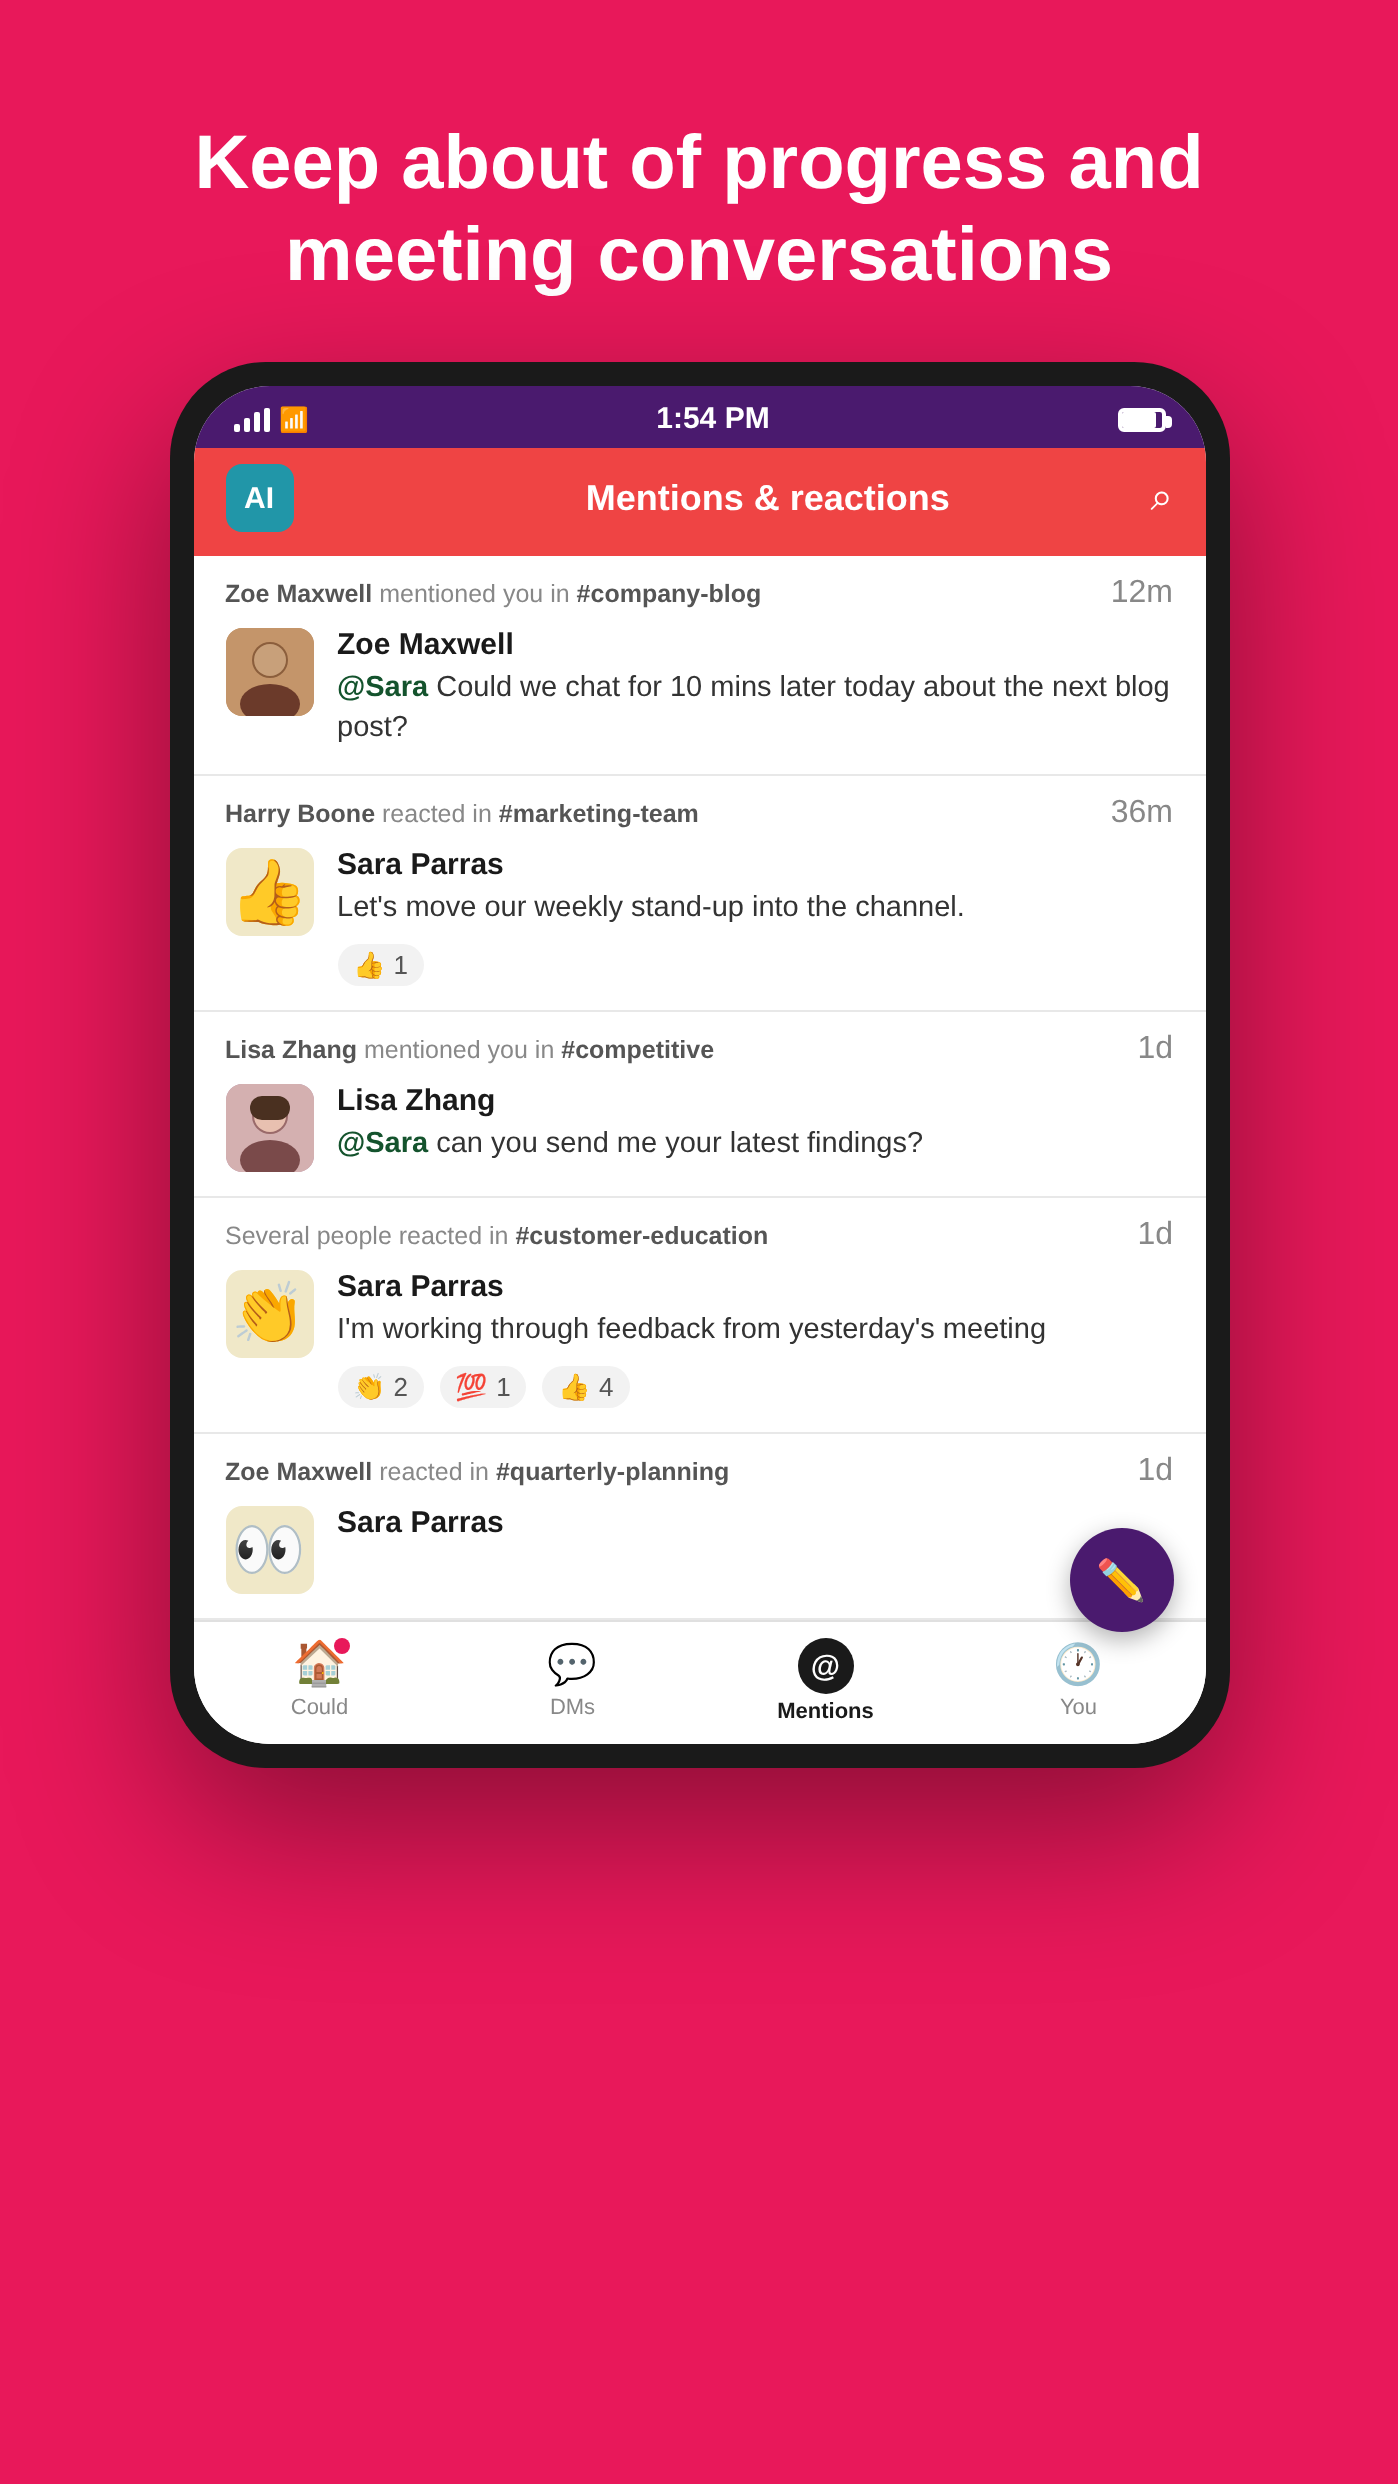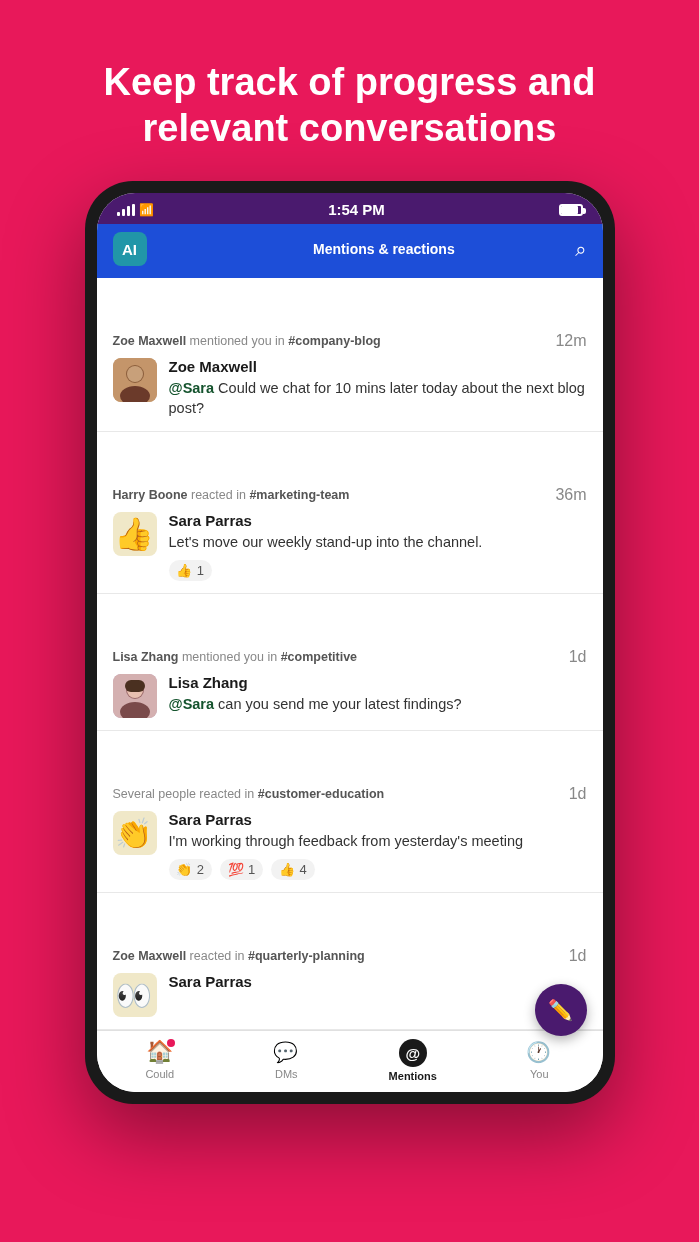--- a/index.html
+++ b/index.html
@@ -60,41 +60,41 @@
     .signal-bar:nth-child(3) { height: 10px; }
     .signal-bar:nth-child(4) { height: 12px; }
     .wifi-icon { font-size: 12px; }
     .status-time { font-size: 15px; font-weight: 700; }
     .battery { width: 24px; height: 12px; border: 2px solid white; border-radius: 3px; position: relative; }
     .battery::after { content: ''; position: absolute; right: -5px; top: 2px; width: 3px; height: 6px; background: white; border-radius: 0 2px 2px 0; }
     .battery-fill { background: white; height: 100%; width: 85%; border-radius: 1px; }
 
     
     .nav-header {
-      background: #1d4ed8;
+      background: #ef4444;
       display: flex;
       justify-content: space-between;
       align-items: center;
       padding: 8px 16px 12px;
     }
     .ai-avatar {
       width: 34px;
       height: 34px;
       background: #2196a8;
       border-radius: 8px;
       display: flex;
       align-items: center;
       justify-content: center;
       color: white;
       font-weight: 700;
       font-size: 15px;
     }
     .nav-title {
       color: white;
-      font-size: 14px;
+      font-size: 18px;
       font-weight: 700;
       margin-left: 46px;
     }
     .search-icon-btn {
       color: white;
       font-size: 20px;
     }
 
     
     .feed {
@@ -105,21 +105,20 @@
 
     .feed-item {
       border-bottom: 1px solid #e8e8e8;
     }
 
     .feed-meta {
       display: flex;
       justify-content: space-between;
       align-items: center;
       padding: 10px 16px 4px;
-      margin-top: 44px;
     }
     .feed-meta-text {
       font-size: 12.5px;
       color: #888;
     }
     .feed-meta-text strong, .feed-meta-text .channel {
       font-weight: 600;
       color: #555;
     }
     .channel { color: #555; font-weight: 600; }
@@ -259,22 +258,22 @@
 
     .phone-inner {
       position: relative;
     }
   </style>
 </head>
 <body>
 
 <div class="hero-text">
   <h1>
-    <span>Keep track of progress and</span><br>
-    <span>relevant conversations</span>
+    <span>Keep about of progress and</span><br>
+    <span>meeting conversations</span>
   </h1>
 </div>
 
 <div class="phone-wrapper">
   <div class="phone-inner">
   <div class="phone-screen">
 
     <div class="status-bar">
       <div class="status-left">
         <div class="signal-bars">

